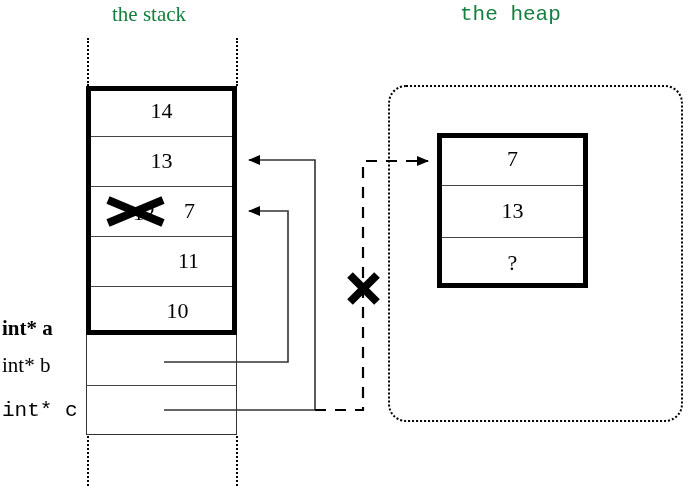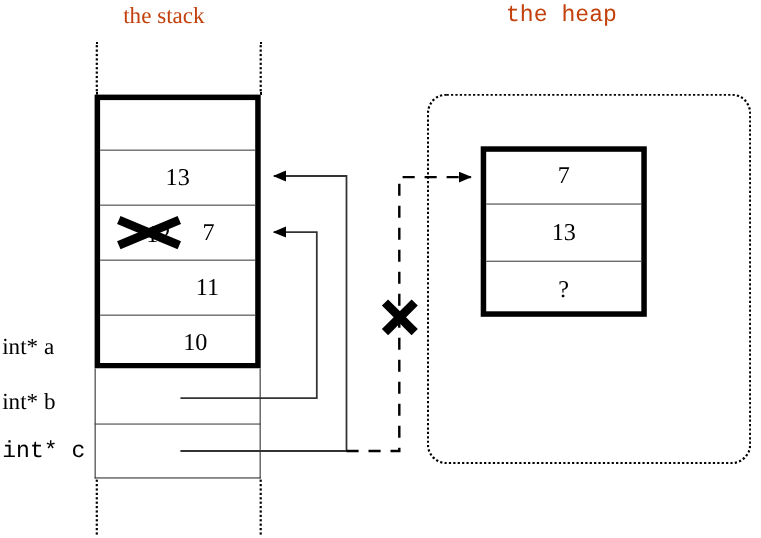--- a/index.html
+++ b/index.html
@@ -14,21 +14,21 @@
     background: #ffffff;
     overflow: hidden;
     font-family: "Liberation Serif", "DejaVu Serif", serif;
     color: #000000;
   }
   .title {
     position: absolute;
     font-size: 21px;
     line-height: 1;
     white-space: nowrap;
-    color: #c2410c;
+    color: #15803d;
   }
   #title-stack { left: 112px; top: 4px; }
   #title-heap  { left: 460px; top: 4px; font-family: Liberation Mono, monospace; }
 
   
   .guide {
     position: absolute;
     width: 0;
     border-left: 2px dotted #000;
   }
@@ -162,39 +162,42 @@
   <div class="stack-frame"></div>
 
   <div class="stack-lower"></div>
 
   <div class="cell-div" style="top:136px;"></div>
   <div class="cell-div" style="top:186px;"></div>
   <div class="cell-div" style="top:236px;"></div>
   <div class="cell-div" style="top:286px;"></div>
   <div class="lower-div" style="top:385px;"></div>
 
+  <div class="cell" style="top:86px;">
+    <span>14</span>
+  </div>
   <div class="cell" style="top:136px;">
     <span>13</span>
   </div>
 
   <div class="cell" style="top:186px; justify-content:flex-start;">
     <span class="strike-cell" style="left:34px; top:12px; width:48px; height:30px; font-size:22px;">
       <span>12</span>
     </span>
     <span style="position:absolute; left:98px; top:12px; font-size:22px;">7</span>
   </div>
 
   <div class="cell" style="top:236px;margin-left:27px;">
     <span>11</span>
   </div>
   <div class="cell" style="top:286px;padding-left:32px;">
     <span>10</span>
   </div>
 
-  <div class="var-label" style="left:2px; top:305px;">int* a</div>
+  <div class="var-label" style="left:2px; top:318px;font-weight:bold;">int* a</div>
   <div class="var-label" style="left:2px; top:355px;">int* b</div>
   <div class="var-label" style="left:2px; top:400px;font-family:Liberation Mono, monospace;">int* c</div>
 
   <div class="heap-frame"></div>
   <div class="heap-div" style="top:185px;"></div>
   <div class="heap-div" style="top:237px;"></div>
 
   <div class="heap-cell" style="top:133px;">
     <span>7</span>
   </div>

